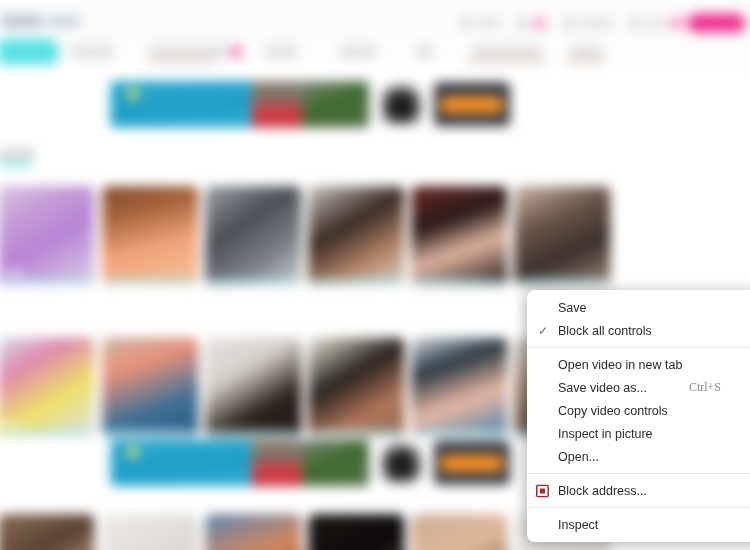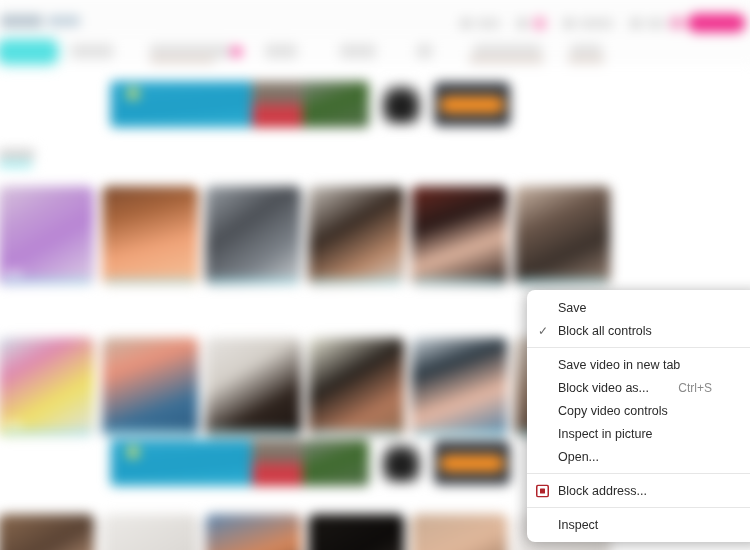--- a/index.html
+++ b/index.html
@@ -208,21 +208,22 @@
     font-size: 12.5px;
     color: #2b2b2b;
     white-space: nowrap;
     cursor: default;
   }
   .mi .lbl { flex: 0 0 auto; }
   .mi .sc {
     margin-left: auto;
     color: #8a8a8a;
     font-size: 12px;
-    padding-right: 38px;
+    padding-right: 29px;
+    font-family: Liberation Serif, serif;
   }
   .mi .check {
     position: absolute;
     left: 9px; top: 0; bottom: 0;
     width: 14px;
     display: flex; align-items: center; justify-content: center;
     color: #6a6a6a;
     font-size: 12px;
   }
   .mi .blkic {
@@ -372,24 +373,24 @@
       <span class="lbl">Save</span>
     </div>
     <div class="mi">
       <span class="check">✓</span>
       <span class="lbl">Block all controls</span>
     </div>
 
     <div class="msep"></div>
 
     <div class="mi">
-      <span class="lbl">Save video in new tab</span>
-    </div>
-    <div class="mi">
-      <span class="lbl">Block video as...</span>
+      <span class="lbl">Open video in new tab</span>
+    </div>
+    <div class="mi">
+      <span class="lbl">Save video as...</span>
       <span class="sc">Ctrl+S</span>
     </div>
     <div class="mi">
       <span class="lbl">Copy video controls</span>
     </div>
     <div class="mi">
       <span class="lbl">Inspect in picture</span>
     </div>
     <div class="mi">
       <span class="lbl">Open...</span>

